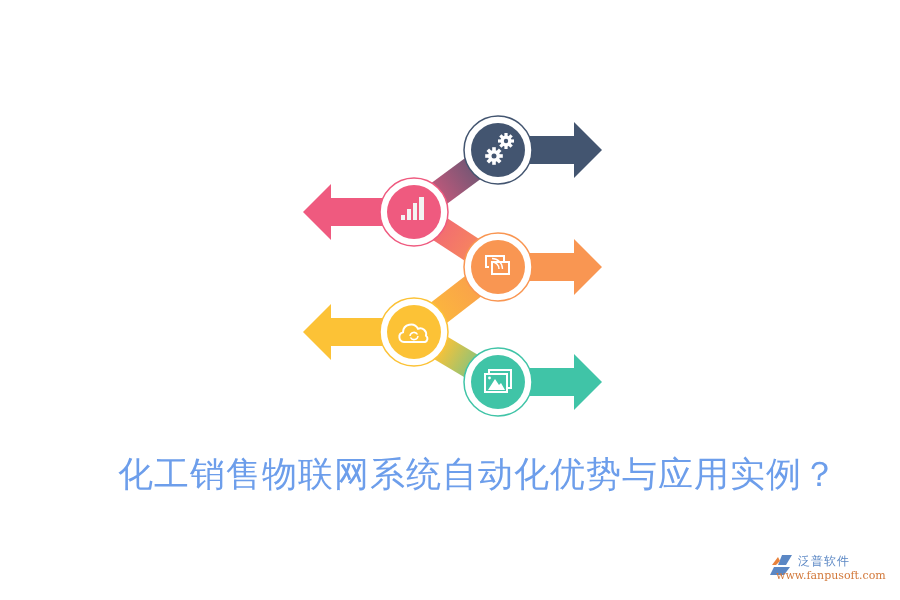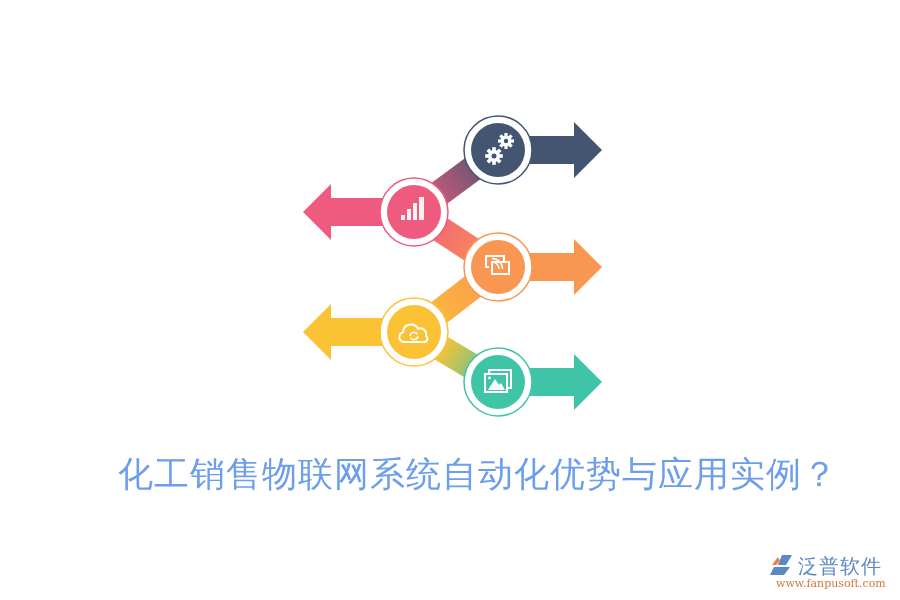--- a/index.html
+++ b/index.html
@@ -4,22 +4,22 @@
 <style>
   html, body { margin:0; padding:0; background:#ffffff; }
   body { width:900px; height:600px; position:relative; overflow:hidden; font-family:"DejaVu Sans", sans-serif; }
   #diagram { position:absolute; left:0; top:0; width:900px; height:600px; }
   .title {
     position:absolute; left:86px; top:452px; width:790px;
     font-size:35px; color:#6d9eeb; letter-spacing:1px; white-space:nowrap;
     font-family:"DejaVu Sans", sans-serif; line-height:44px;margin-left:32px;
   }
   .logo { position:absolute; left:768px; top:553px; width:128px; height:42px; }
-  .logo-name { position:absolute; left:30px; top:0px; font-size:20px; color:#5b87c4; white-space:nowrap; font-family:"DejaVu Sans", sans-serif; letter-spacing:1px; }
-  .logo-url { position:absolute; left:8px; top:24px; font-size:11px; color:#d2783a; white-space:nowrap; font-family:"DejaVu Serif", serif;text-align:center; }
+  .logo-name { position:absolute; left:30px; top:0px; font-size:12px; color:#5b87c4; white-space:nowrap; font-family:"DejaVu Sans", sans-serif; letter-spacing:1px; }
+  .logo-url { position:absolute; left:8px; top:16px; font-size:11px; color:#d2783a; white-space:nowrap; font-family:"DejaVu Serif", serif;text-align:center; }
 </style>
 </head>
 <body>
 
 <svg id="diagram" viewBox="0 0 900 600" xmlns="http://www.w3.org/2000/svg">
   <defs>
     <linearGradient id="g12" x1="498" y1="150" x2="414" y2="212" gradientUnits="userSpaceOnUse">
       <stop offset="0" stop-color="#435570"></stop>
       <stop offset="1" stop-color="#ef5a7f"></stop>
     </linearGradient>

